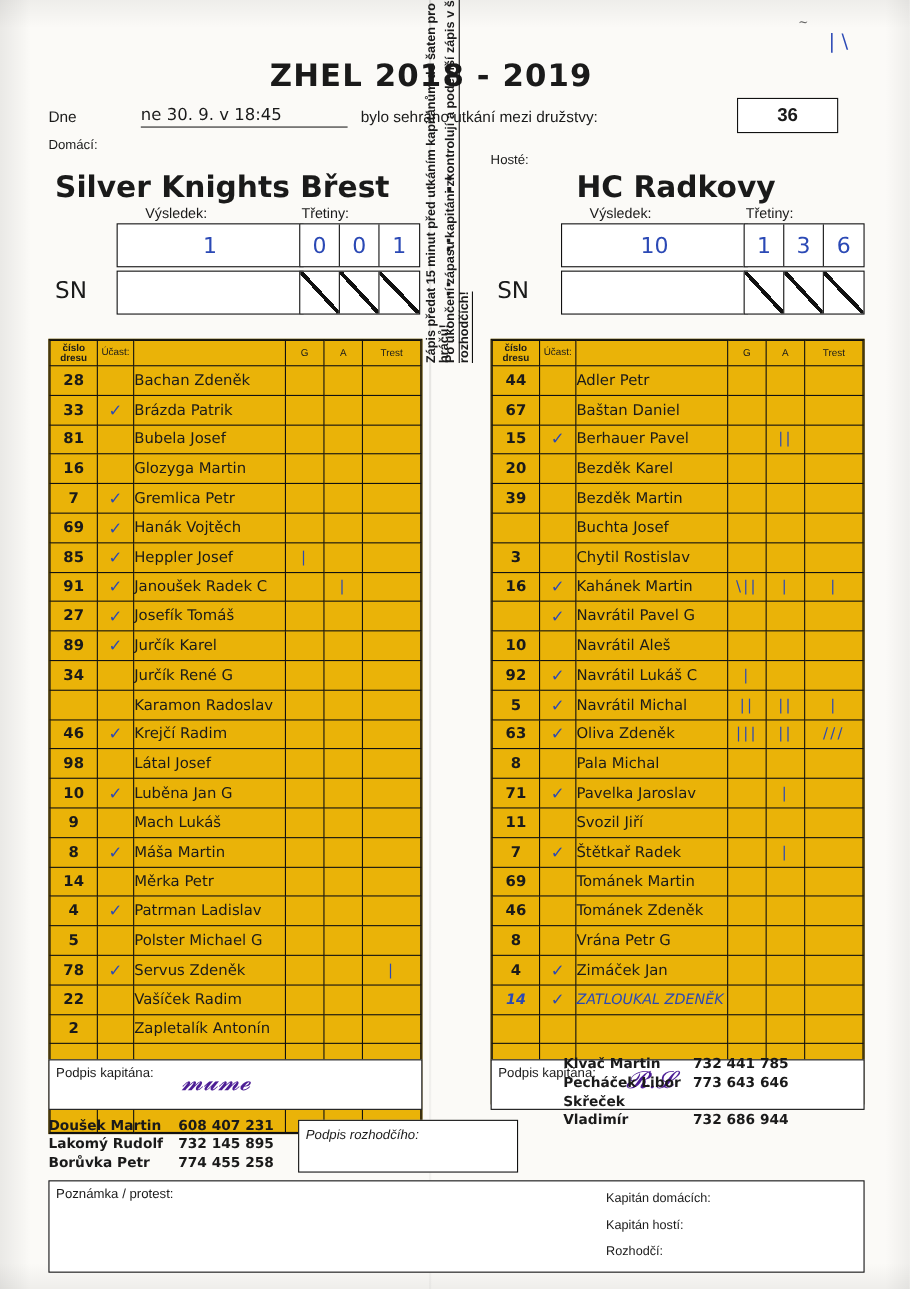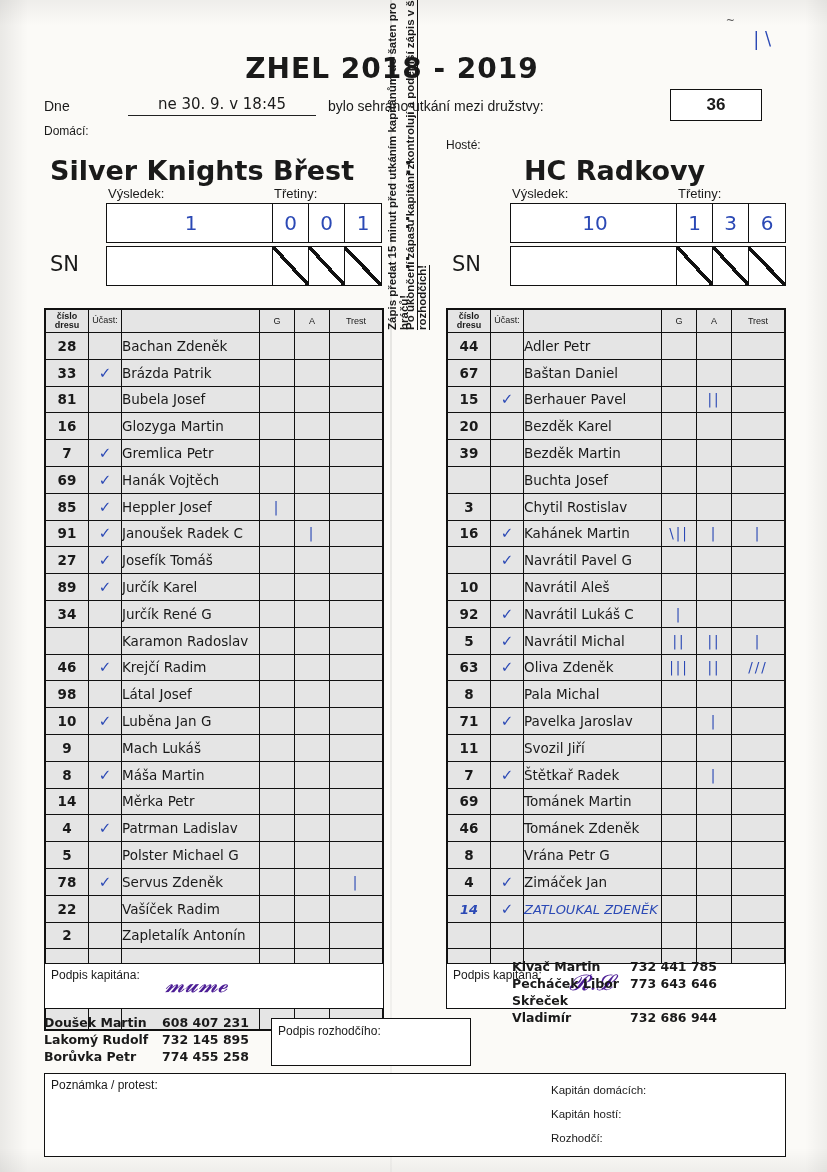--- a/index.html
+++ b/index.html
@@ -35,21 +35,21 @@
   .title{
     position:absolute;left:0;top:52px;width:784px;text-align:center;
     font-size:28px;letter-spacing:1px;font-weight:bold;
     font-family:"DejaVu Sans", sans-serif;
   }
 
   .row-dne{position:absolute;left:44px;top:95px;width:740px;height:24px;}
   .lbl{font-size:14px;}
   .dne-label{position:absolute;left:0;top:3px;}
   .dne-value{
-    position:absolute;left:84px;top:0;width:188px;text-align:center;
+    position:absolute;left:84px;top:0;width:188px;
     font-family:"DejaVu Sans", sans-serif;
     font-size:15px;border-bottom:1px solid #222;padding-bottom:2px;
   }
   .dne-tail{position:absolute;left:284px;top:3px;font-size:14px;}
   .matchno{
     position:absolute;left:626px;top:-6px;width:90px;height:30px;
     border:1.5px solid #111;display:flex;align-items:center;justify-content:center;
     font-size:17px;font-weight:bold;background:#fff;
   }
 
@@ -63,21 +63,21 @@
   }
   .home-name{left:50px;top:143px;}
   .away-name{left:524px;top:143px;}
 
   .colon{
     position:absolute;left:404px;top:150px;font-size:26px;font-weight:bold;
   }
   .colon2{position:absolute;left:404px;top:208px;font-size:22px;font-weight:bold;}
   .colon3{position:absolute;left:404px;top:248px;font-size:22px;font-weight:bold;}
 
-  .vysl-lbl{position:absolute;font-size:13px;}
+  .vysl-lbl{position:absolute;font-size:13px;margin-left:24px;}
   .tret-lbl{position:absolute;font-size:13px;}
 
   
   .scoreblock{position:absolute;height:38px;border:1.5px solid #111;background:#fff;}
   .score-main{width:168px;}
   .score-per{width:108px;}
   .score-per .cell{width:36px;height:100%;border-right:1px solid #111;float:left;box-sizing:border-box;}
   .score-per .cell:last-child{border-right:none;}
   .hw{font-family:"DejaVu Sans", sans-serif;color:#2b49b5;font-size:20px;}
   .hw-c{display:flex;align-items:center;justify-content:center;height:100%;}
@@ -85,21 +85,21 @@
   .snblock{position:absolute;height:38px;border:1.5px solid #111;background:#fff;}
   .sn-lbl{position:absolute;font-size:21px;font-family:"DejaVu Sans", sans-serif;}
   .slash{position:relative;overflow:hidden;}
   .slash:after{
     content:"";position:absolute;left:-10%;top:-10%;
     width:140%;height:140%;
     background:linear-gradient(to top right, transparent 47%, #111 47%, #111 52%, transparent 52%);
   }
 
   
-  .roster{position:absolute;top:308px;border:1.5px solid #111;background:#e5e5e5;}
+  .roster{position:absolute;top:308px;border:1.5px solid #111;background:#eab308;}
   .roster table{border-collapse:collapse;width:100%;}
   .roster td{
     border:1px solid #111;height:25.8px;font-size:13.5px;
     font-family:"DejaVu Sans", sans-serif;padding:0;
   }
   .c-num{width:42px;text-align:center;font-weight:bold;font-size:13px;}
   .c-chk{width:32px;text-align:center;}
   .c-name{padding-left:9px;}
   .c-g{width:34px;}
   .c-a{width:34px;}
@@ -124,21 +124,21 @@
 
   .sigbox{position:absolute;height:44px;border:1.5px solid #111;background:#fff;}
   .sigbox .t{position:absolute;left:6px;top:4px;font-size:12px;}
   .sigmark{position:absolute;color:#4c1d95;font-family:"DejaVu Serif",serif;font-style:italic;font-size:22px;}
 
   .contacts{position:absolute;font-size:12.5px;font-weight:bold;font-family:"DejaVu Sans",sans-serif;line-height:17px;}
   .contacts .nm{display:inline-block;width:118px;}
   .contacts .ph{display:inline-block;}
 
   .refbox{position:absolute;left:271px;top:1018px;width:198px;height:46px;border:1.5px solid #111;background:#fff;}
-  .refbox .t{position:absolute;left:6px;top:5px;font-size:12px;}
+  .refbox .t{position:absolute;left:6px;top:5px;font-size:12px;font-style:italic;}
 
   .notebox{position:absolute;left:44px;top:1073px;width:740px;height:82px;border:1.5px solid #111;background:#fff;}
   .notebox .t{position:absolute;left:6px;top:4px;font-size:12px;}
   .notebox .r{position:absolute;left:506px;font-size:11.5px;}
 
   .corner-mark{position:absolute;right:56px;top:28px;font-size:18px;color:#2b49b5;font-family:"DejaVu Serif",serif;}
   .corner-scribble{position:absolute;right:92px;top:14px;font-size:11px;color:#555;font-family:"DejaVu Serif",serif;}
 </style>
 </head>
 <body>

